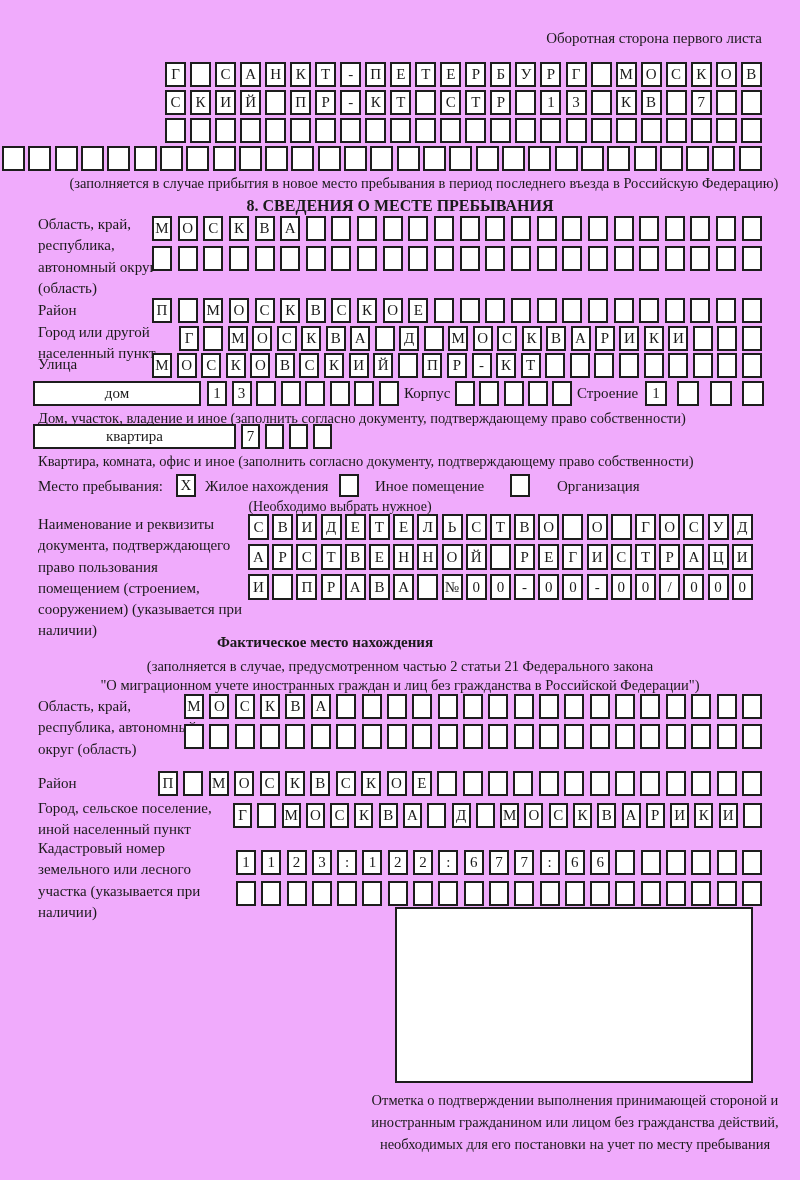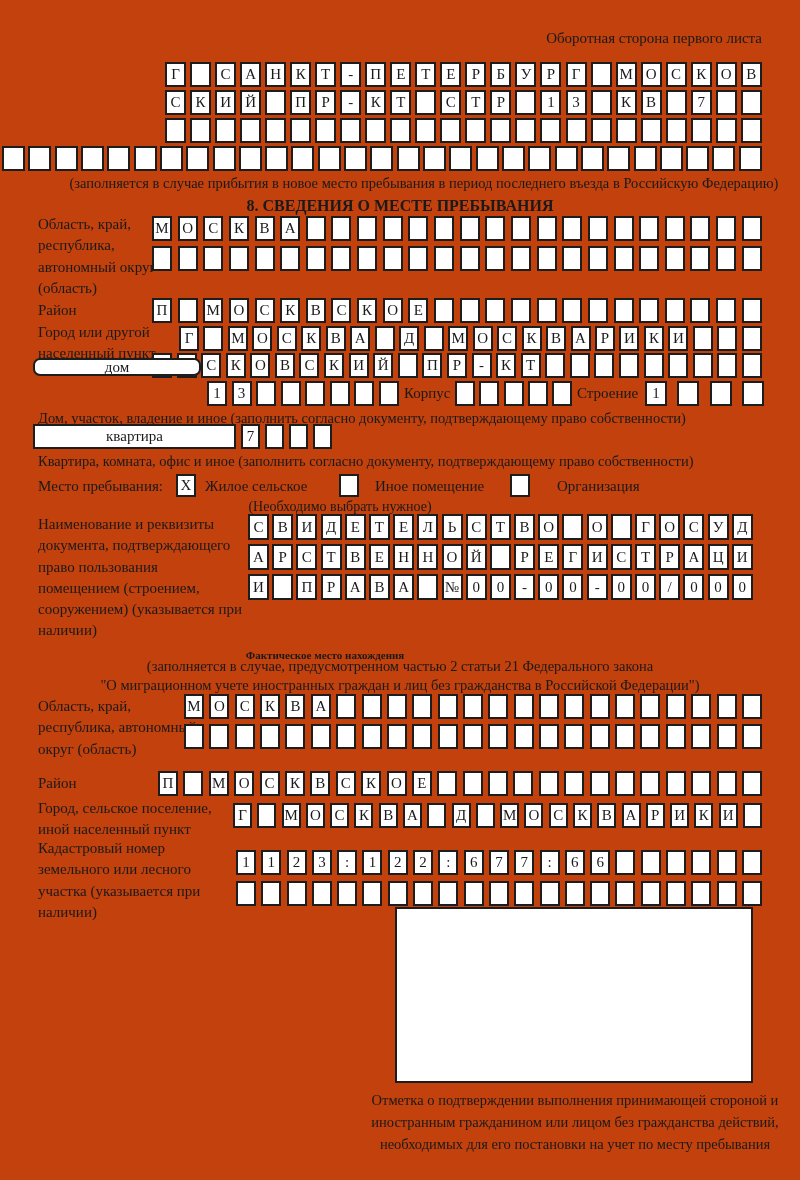--- a/index.html
+++ b/index.html
@@ -1,16 +1,16 @@
 <!DOCTYPE html>
 <html><head>
 <meta charset="utf-8">
 <style>
   html,body{margin:0;padding:0;background:#fff;}
-  #page{position:relative;width:800px;height:1180px;background:#c2410c;
+  #page{position:relative;width:800px;height:1180px;background:#f0abfc;
         font-family:"Liberation Serif", serif;color:#1a1a1a;overflow:hidden;}
   .abs{position:absolute;}
   .lbl{font-size:15px;line-height:1.42;}
   .note{font-size:14.5px;}
   .center{text-align:center;}
   .bold{font-weight:bold;}
   .cellrow{position:absolute;display:flex;justify-content:space-between;}
   .cell{width:var(--bw,20px);height:var(--bh,25px);border:2px solid #1d1d1d;
         box-sizing:border-box;display:flex;align-items:center;justify-content:center;
         font-size:15px;background:#fff;flex:0 0 auto;}
@@ -272,21 +272,21 @@
       <div class="cell"></div>
       <div class="cell"></div>
       <div class="cell"></div>
       <div class="cell"></div>
       <div class="cell"></div>
       <div class="cell"></div>
       <div class="cell"></div>
       <div class="cell"></div>
     </div>
 
-  <div class="widebox" style="left:33px;top:358px;width:168px;height:18px;border-radius:7px;">дом</div>
+  <div class="widebox" style="left:33px;top:381px;width:168px;height:25px;">дом</div>
   <div class="cellrow" style="left:207px;top:381px;width:192px;--bw:20px;">
       <div class="cell">1</div>
       <div class="cell">3</div>
       <div class="cell"></div>
       <div class="cell"></div>
       <div class="cell"></div>
       <div class="cell"></div>
       <div class="cell"></div>
       <div class="cell"></div>
     </div>
@@ -311,21 +311,21 @@
   <div class="cellrow" style="left:241px;top:424px;width:91px;--bw:19px;">
       <div class="cell">7</div>
       <div class="cell"></div>
       <div class="cell"></div>
       <div class="cell"></div>
     </div>
   <div class="abs note" style="left:38px;top:453px;">Квартира, комната, офис и иное (заполнить согласно документу, подтверждающему право собственности)</div>
 
   <div class="abs lbl" style="left:38px;top:476px;">Место пребывания:</div>
   <div class="ckbox" style="left:176px;top:474px;">X</div>
-  <div class="abs lbl" style="left:205px;top:476px;">Жилое сельское</div>
+  <div class="abs lbl" style="left:205px;top:476px;">Жилое нахождения</div>
   <div class="ckbox" style="left:339px;top:474px;"></div>
   <div class="abs lbl" style="left:375px;top:476px;">Иное помещение</div>
   <div class="ckbox" style="left:510px;top:474px;"></div>
   <div class="abs lbl" style="left:557px;top:476px;">Организация</div>
   <div class="abs center" style="left:150px;top:499px;width:380px;font-size:14px;">(Необходимо выбрать нужное)</div>
 
   <div class="abs lbl" style="left:38px;top:514px;width:205px;">Наименование и реквизиты документа, подтверждающего право пользования помещением (строением, сооружением) (указывается при наличии)</div>
   <div class="cellrow" style="left:248px;top:514px;width:505px;--bw:21px;--bh:26px;">
       <div class="cell">С</div>
       <div class="cell">В</div>
@@ -389,21 +389,21 @@
       <div class="cell">0</div>
       <div class="cell">-</div>
       <div class="cell">0</div>
       <div class="cell">0</div>
       <div class="cell">/</div>
       <div class="cell">0</div>
       <div class="cell">0</div>
       <div class="cell">0</div>
     </div>
 
-  <div class="abs bold center" style="left:0;top:649px;width:650px;font-size:11px;">Фактическое место нахождения</div>
+  <div class="abs bold center" style="left:0;top:634px;width:650px;font-size:15px;">Фактическое место нахождения</div>
   <div class="abs note center" style="left:0;top:658px;width:800px;">(заполняется в случае, предусмотренном частью 2 статьи 21 Федерального закона</div>
   <div class="abs note center" style="left:0;top:677px;width:800px;">"О миграционном учете иностранных граждан и лиц без гражданства в Российской Федерации")</div>
 
   <div class="abs lbl" style="left:38px;top:696px;width:165px;">Область, край, республика, автономный округ (область)</div>
   <div class="cellrow" style="left:184px;top:694px;width:578px;--bw:20px;">
       <div class="cell">М</div>
       <div class="cell">О</div>
       <div class="cell">С</div>
       <div class="cell">К</div>
       <div class="cell">В</div>

